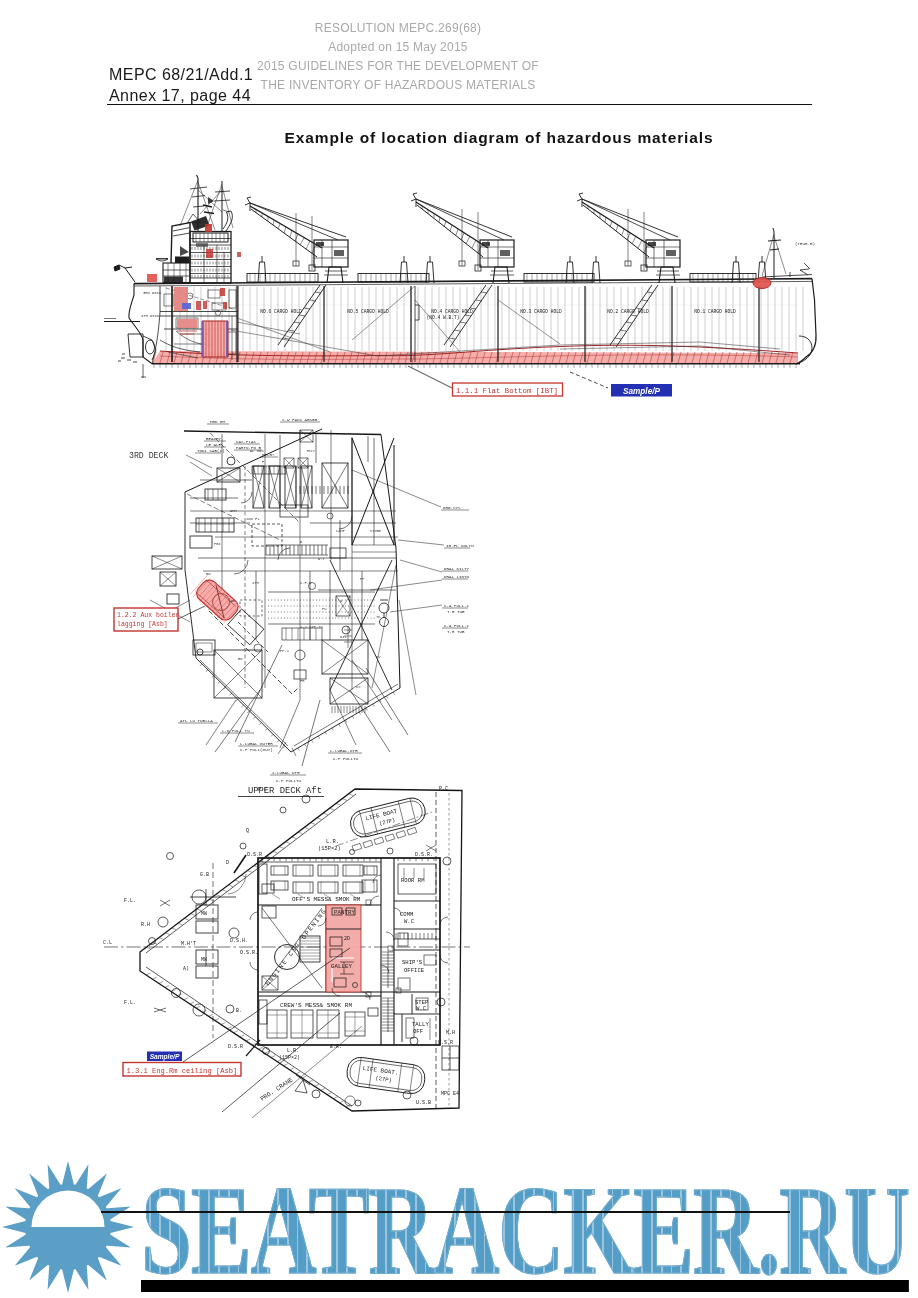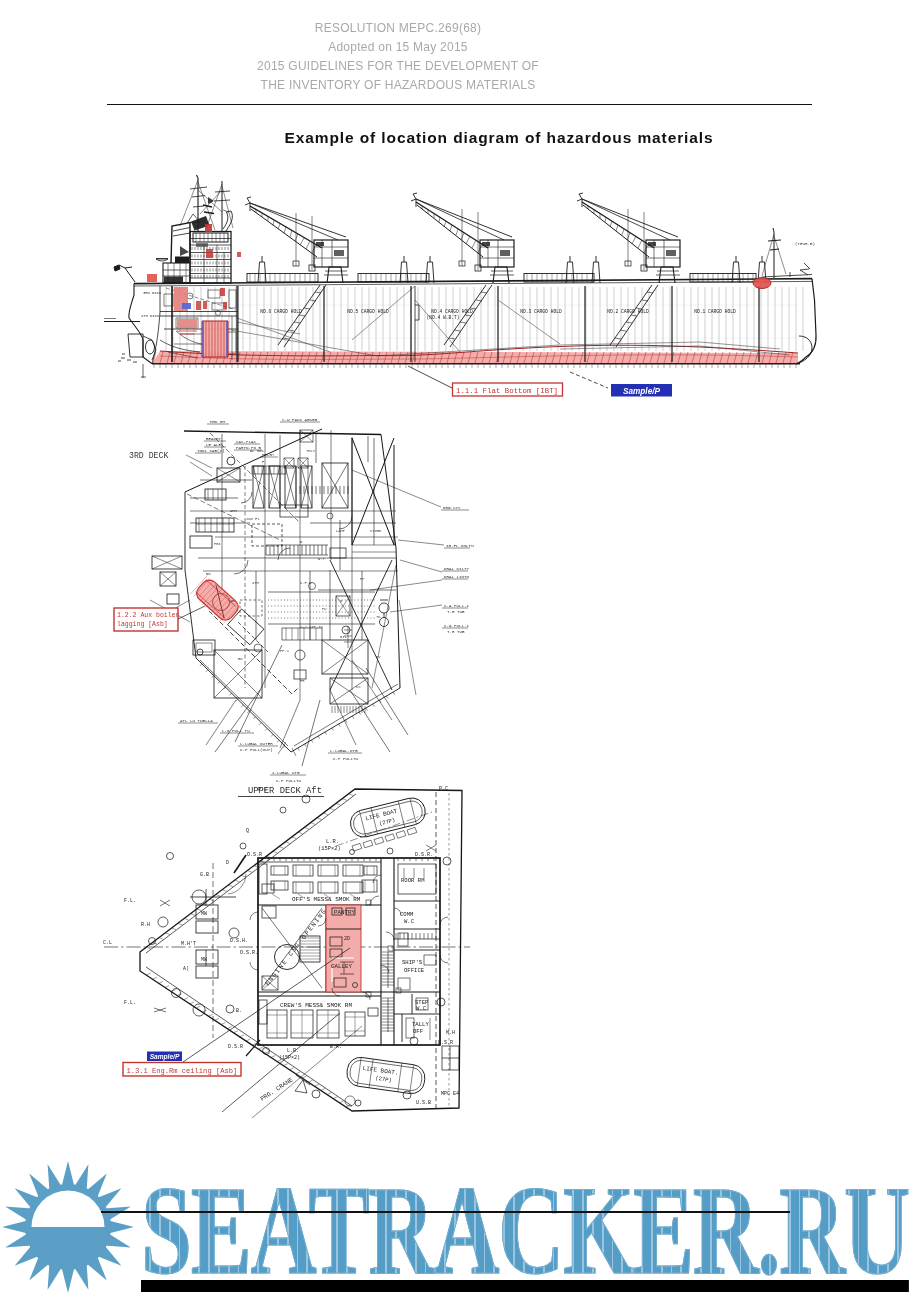--- a/index.html
+++ b/index.html
@@ -7,20 +7,21 @@
         font-family:"Liberation Sans",sans-serif;}
   .abs{position:absolute;}
   svg{display:block;overflow:visible;}
 </style>
 </head>
 <body>
 <div class="page">
 
 <div class="abs" style="left:0;top:19px;width:796px;text-align:center;color:#a9a9a9;font-size:12px;line-height:19px;letter-spacing:0.25px;">RESOLUTION MEPC.269(68)<br>Adopted on 15 May 2015<br>2015 GUIDELINES FOR THE DEVELOPMENT OF<br>THE INVENTORY OF HAZARDOUS MATERIALS</div>
 
+<div class="abs" style="left:109px;top:64px;color:#1a1a1a;font-size:16px;line-height:21px;letter-spacing:0.45px;">MEPC 68/21/Add.1<br>Annex 17, page 44</div>
 
 <div class="abs" style="left:107px;top:103.5px;width:705px;height:1.5px;background:#111;"></div>
 
 <div class="abs" style="left:0;top:129px;width:918px;text-align:center;color:#111;font-size:15.5px;font-weight:bold;letter-spacing:0.9px;padding-left:40px;">Example of location diagram of hazardous materials</div>
 
 <svg class="abs" style="left:60px;top:168px;" width="780" height="232" viewBox="60 168 780 232">
 
 <g>
         <path d="M160,351 L798,353 L798,363.5 L152,363.5 Z" fill="#f2a9a6" stroke="none" opacity="0.95"></path>
 <path d="M156,352 l-3,11 M163,352 l-3,11 M170,352 l-3,11 M177,352 l-3,11 M184,352 l-3,11 M191,352 l-3,11 M198,352 l-3,11 M205,352 l-3,11 M212,352 l-3,11 M219,352 l-3,11 M226,352 l-3,11 M233,352 l-3,11 M240,352 l-3,11 M247,352 l-3,11 M254,352 l-3,11 M261,352 l-3,11 M268,352 l-3,11 M275,352 l-3,11 M282,352 l-3,11 M289,352 l-3,11 M296,352 l-3,11 M303,352 l-3,11 M310,352 l-3,11 M317,352 l-3,11 M324,352 l-3,11 M331,352 l-3,11 M338,352 l-3,11 M345,352 l-3,11 M352,352 l-3,11 M359,352 l-3,11 M366,352 l-3,11 M373,352 l-3,11 M380,352 l-3,11 M387,352 l-3,11 M394,352 l-3,11 M401,352 l-3,11 M408,352 l-3,11 M415,352 l-3,11 M422,352 l-3,11 M429,352 l-3,11 M436,352 l-3,11 M443,352 l-3,11 M450,352 l-3,11 M457,352 l-3,11 M464,352 l-3,11 M471,352 l-3,11 M478,352 l-3,11 M485,352 l-3,11 M492,352 l-3,11 M499,352 l-3,11 M506,352 l-3,11 M513,352 l-3,11 M520,352 l-3,11 M527,352 l-3,11 M534,352 l-3,11 M541,352 l-3,11 M548,352 l-3,11 M555,352 l-3,11 M562,352 l-3,11 M569,352 l-3,11 M576,352 l-3,11 M583,352 l-3,11 M590,352 l-3,11 M597,352 l-3,11 M604,352 l-3,11 M611,352 l-3,11 M618,352 l-3,11 M625,352 l-3,11 M632,352 l-3,11 M639,352 l-3,11 M646,352 l-3,11 M653,352 l-3,11 M660,352 l-3,11 M667,352 l-3,11 M674,352 l-3,11 M681,352 l-3,11 M688,352 l-3,11 M695,352 l-3,11 M702,352 l-3,11 M709,352 l-3,11 M716,352 l-3,11 M723,352 l-3,11 M730,352 l-3,11 M737,352 l-3,11 M744,352 l-3,11 M751,352 l-3,11 M758,352 l-3,11 M765,352 l-3,11 M772,352 l-3,11 M779,352 l-3,11 M786,352 l-3,11 M793,352 l-3,11" stroke="#c43530" stroke-width="0.7" fill="none" opacity="0.8"></path>

